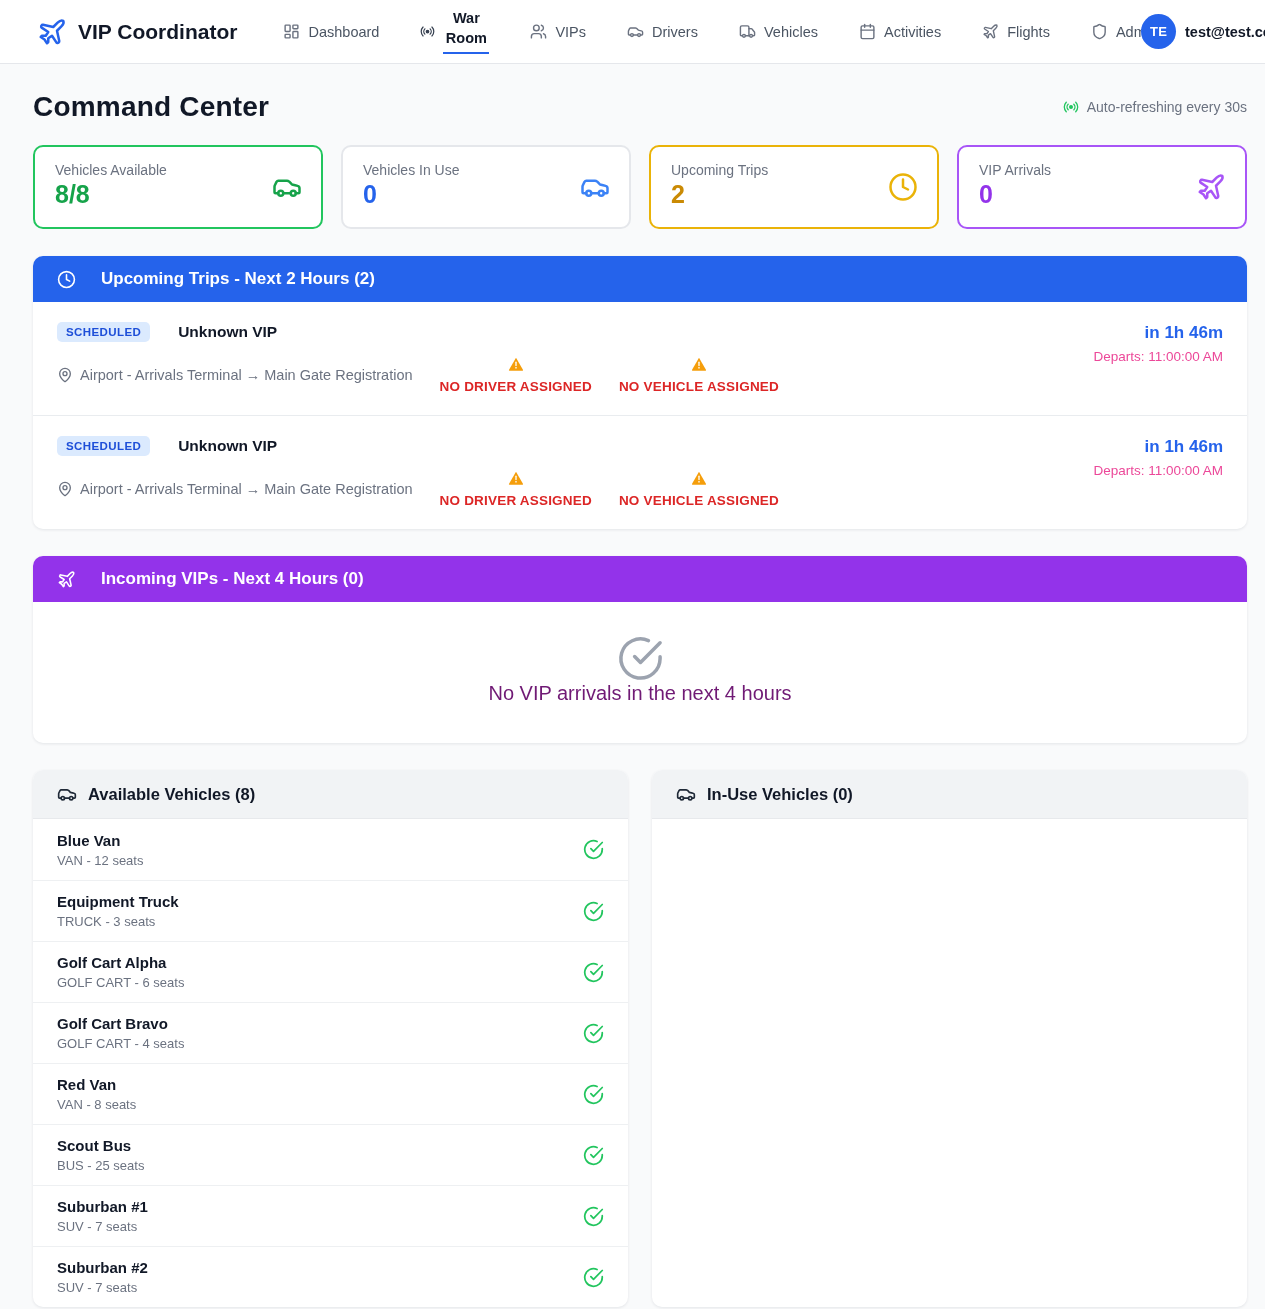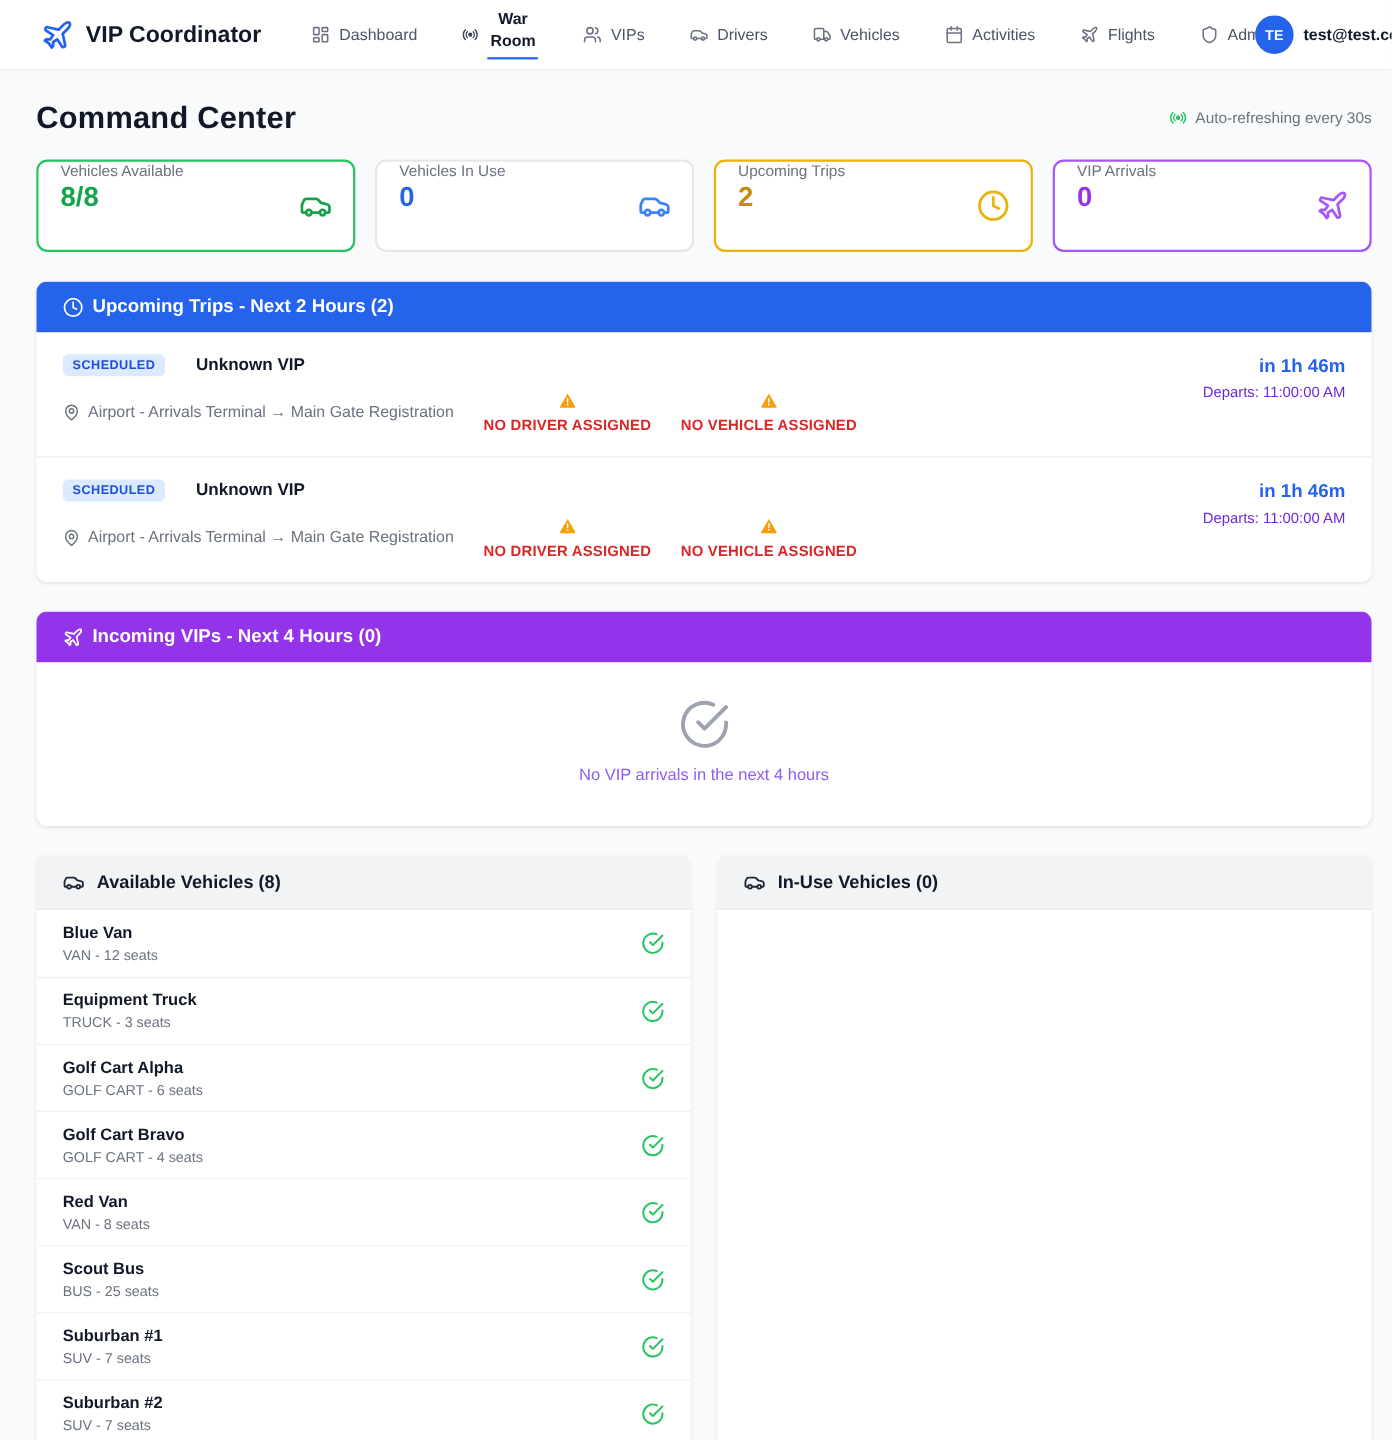--- a/index.html
+++ b/index.html
@@ -42,48 +42,48 @@
 
   
   .main{ padding:27px 18px 0 33px; }
   .page-head{ display:flex; align-items:center; justify-content:space-between; }
   .page-title{ font-size:28px; font-weight:700; margin:0; letter-spacing:.2px; }
   .refresh{ display:flex; align-items:center; gap:8px; color:#6b7280; font-size:14px; }
   .refresh .ic{ width:16px; height:16px; color:#22c55e; }
 
   
   .stats{ display:grid; grid-template-columns:repeat(4,1fr); gap:18px; margin-top:22px; }
-  .stat{ position:relative; background:#fff; border:2px solid #0ea5e9; border-radius:10px; padding:0 20px; min-height:84px; }
+  .stat{ position:relative; background:#fff; border:2px solid #0ea5e9; border-radius:10px; padding:15px 20px; min-height:84px; }
   .stat-label{ font-size:14px; color:#6b7280; }
   .stat-value{ font-size:25px; font-weight:700; margin-top:3px; line-height:1.1; }
   .stat-ic{ position:absolute; right:19px; top:50%; transform:translateY(-50%); }
   .stat-ic .ic{ width:30px; height:30px; }
 
   
   .section{ margin-top:27px; background:#fff; border-radius:10px; box-shadow:0 1px 3px rgba(16,24,40,.09); overflow:hidden; }
-  .section-head{ display:flex; align-items:center; gap:8px; padding:13px 24px; color:#fff; font-size:17px; font-weight:700; }
+  .section-head{ display:flex; align-items:center; gap:25px; padding:13px 24px; color:#fff; font-size:17px; font-weight:700; }
   .section-head .ic{ width:19px; height:19px; }
 
   .trip{ display:flex; justify-content:space-between; align-items:flex-start; padding:20px 24px 21px; }
   .trip + .trip{ border-top:1px solid #e9ecef; }
   .trip-top{ display:flex; align-items:center; gap:28px; }
   .badge{ background:#dbeafe; color:#1d4ed8; font-size:11.5px; font-weight:600; letter-spacing:.4px; padding:4px 9px; border-radius:5px; }
   .trip-vip{ font-weight:700; font-size:15.5px; }
   .trip-bottom{ display:flex; align-items:center; gap:27px; margin-top:14px; }
   .trip-route{ display:flex; align-items:center; gap:7px; color:#6b7280; font-size:14.5px; }
   .trip-route .ic{ width:16px; height:16px; flex:none; }
   .warning{ display:flex; align-items:center; gap:7px; color:#dc2626; font-weight:700; font-size:13.5px; letter-spacing:.2px;flex-direction:column; }
   .warning svg{ width:16px; height:16px; display:block; }
   .trip-side{ text-align:right; margin-top:1px; }
   .trip-countdown{ color:#2563eb; font-weight:700; font-size:17px; }
-  .trip-departs{ color:#6d28d9; font-size:13.5px; margin-top:6px; }
+  .trip-departs{ color:#ec4899; font-size:13.5px; margin-top:6px; }
 
   .empty{ display:flex; flex-direction:column; align-items:center; }
   .empty .ic{ color:#9ca3af; stroke-width:1.8; }
-  .empty-text{ color:#8b5cf6; font-size:15px; margin-top:14px; }
+  .empty-text{ color:#701a75; font-size:20px; }
   .empty-vips{ padding:33px 0 38px; }
   .empty-vips .ic{ width:47px; height:47px; }
 
   
   .panels{ display:grid; grid-template-columns:1fr 1fr; gap:24px; margin-top:27px; padding-bottom:25px; align-items:stretch; }
   .panel{ background:#fff; border-radius:10px; box-shadow:0 1px 3px rgba(16,24,40,.09); overflow:hidden; display:flex; flex-direction:column; }
   .panel-head{ display:flex; align-items:center; gap:11px; background:#f1f3f5; padding:14px 24px; font-size:16.5px; font-weight:700; color:#111827; border-bottom:1px solid #e7e9ec; }
   .panel-head .ic{ width:20px; height:20px; color:#1f2937; }
   .veh-row{ display:flex; justify-content:space-between; align-items:center; padding:11px 24px; min-height:61px; cursor:pointer; }
   .veh-row + .veh-row{ border-top:1px solid #eef0f2; }

